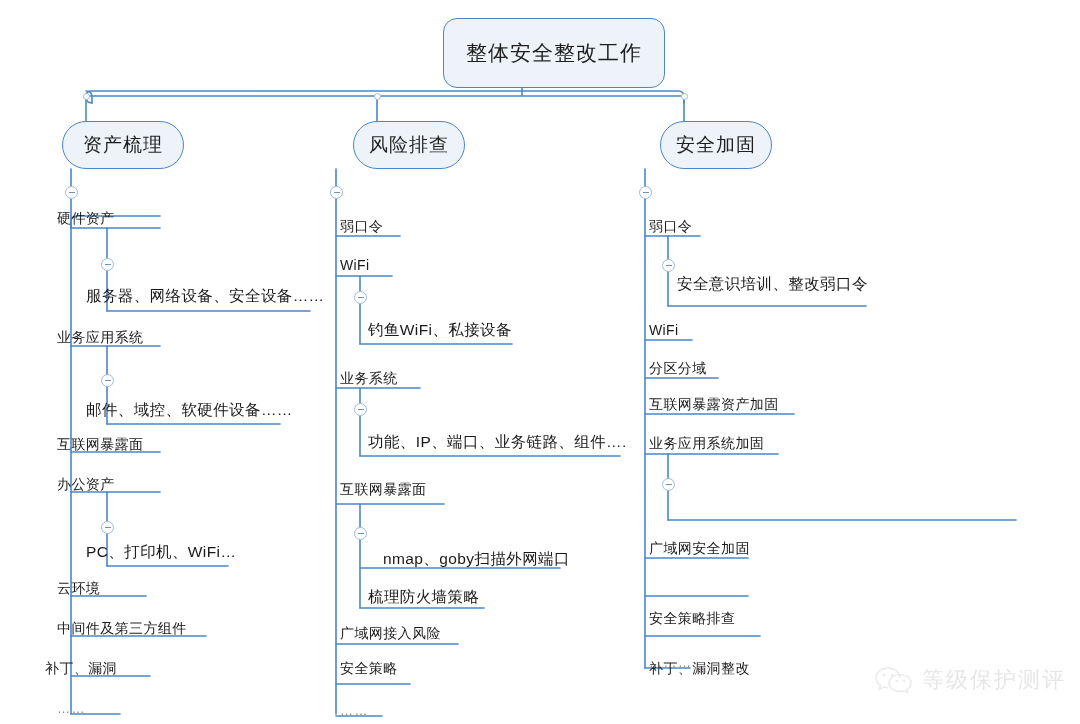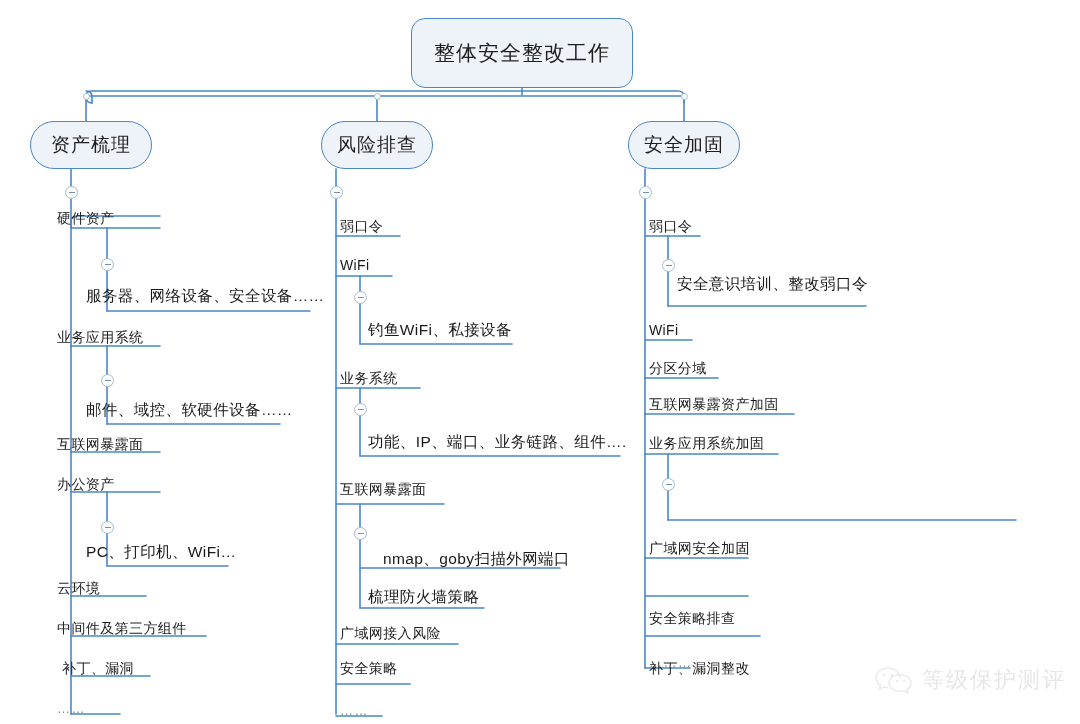--- a/index.html
+++ b/index.html
@@ -39,20 +39,21 @@
     box-sizing: border-box;
     background: #eef3fa;
     border: 1.6px solid #4a86c8;
     border-radius: 18px;
     display: flex;
     align-items: center;
     justify-content: center;
     color: #1f1f1f;
     letter-spacing: 1px;
     white-space: nowrap;
+    margin-left: 32px;
   }
   .capsule.root {
     left: 411px;
     top: 18px;
     width: 222px;
     height: 70px;
     border-radius: 14px;
     font-size: 21px;
   }
   .capsule.branch {
@@ -238,21 +239,21 @@
   <div class="toggle" style="left:101px; top:374px;"></div>
   <div class="leaf l3" style="left:86px; top:402px;">邮件、域控、软硬件设备……</div>
 
   <div class="leaf l2" style="left:57px; top:437px;">互联网暴露面</div>
   <div class="leaf l2" style="left:57px; top:477px;">办公资产</div>
   <div class="toggle" style="left:101px; top:521px;"></div>
   <div class="leaf l3" style="left:86px; top:544px;">PC、打印机、WiFi…</div>
 
   <div class="leaf l2" style="left:57px; top:581px;">云环境</div>
   <div class="leaf l2" style="left:57px; top:621px;">中间件及第三方组件</div>
-  <div class="leaf l2" style="left:62px; top:661px;">补丁、漏洞</div>
+  <div class="leaf l2" style="left:45px; top:661px;">补丁、漏洞</div>
   <div class="leaf l2 dots" style="left:57px; top:702px;">……</div>
 
   <div class="leaf l2" style="left:340px; top:219px;">弱口令</div>
   <div class="leaf l2" style="left:340px; top:258px;">WiFi</div>
   <div class="toggle" style="left:354px; top:291px;"></div>
   <div class="leaf l3" style="left:368px; top:322px;">钓鱼WiFi、私接设备</div>
 
   <div class="leaf l2" style="left:340px; top:371px;">业务系统</div>
   <div class="toggle" style="left:354px; top:403px;"></div>
   <div class="leaf l3" style="left:368px; top:434px;">功能、IP、端口、业务链路、组件….</div>

